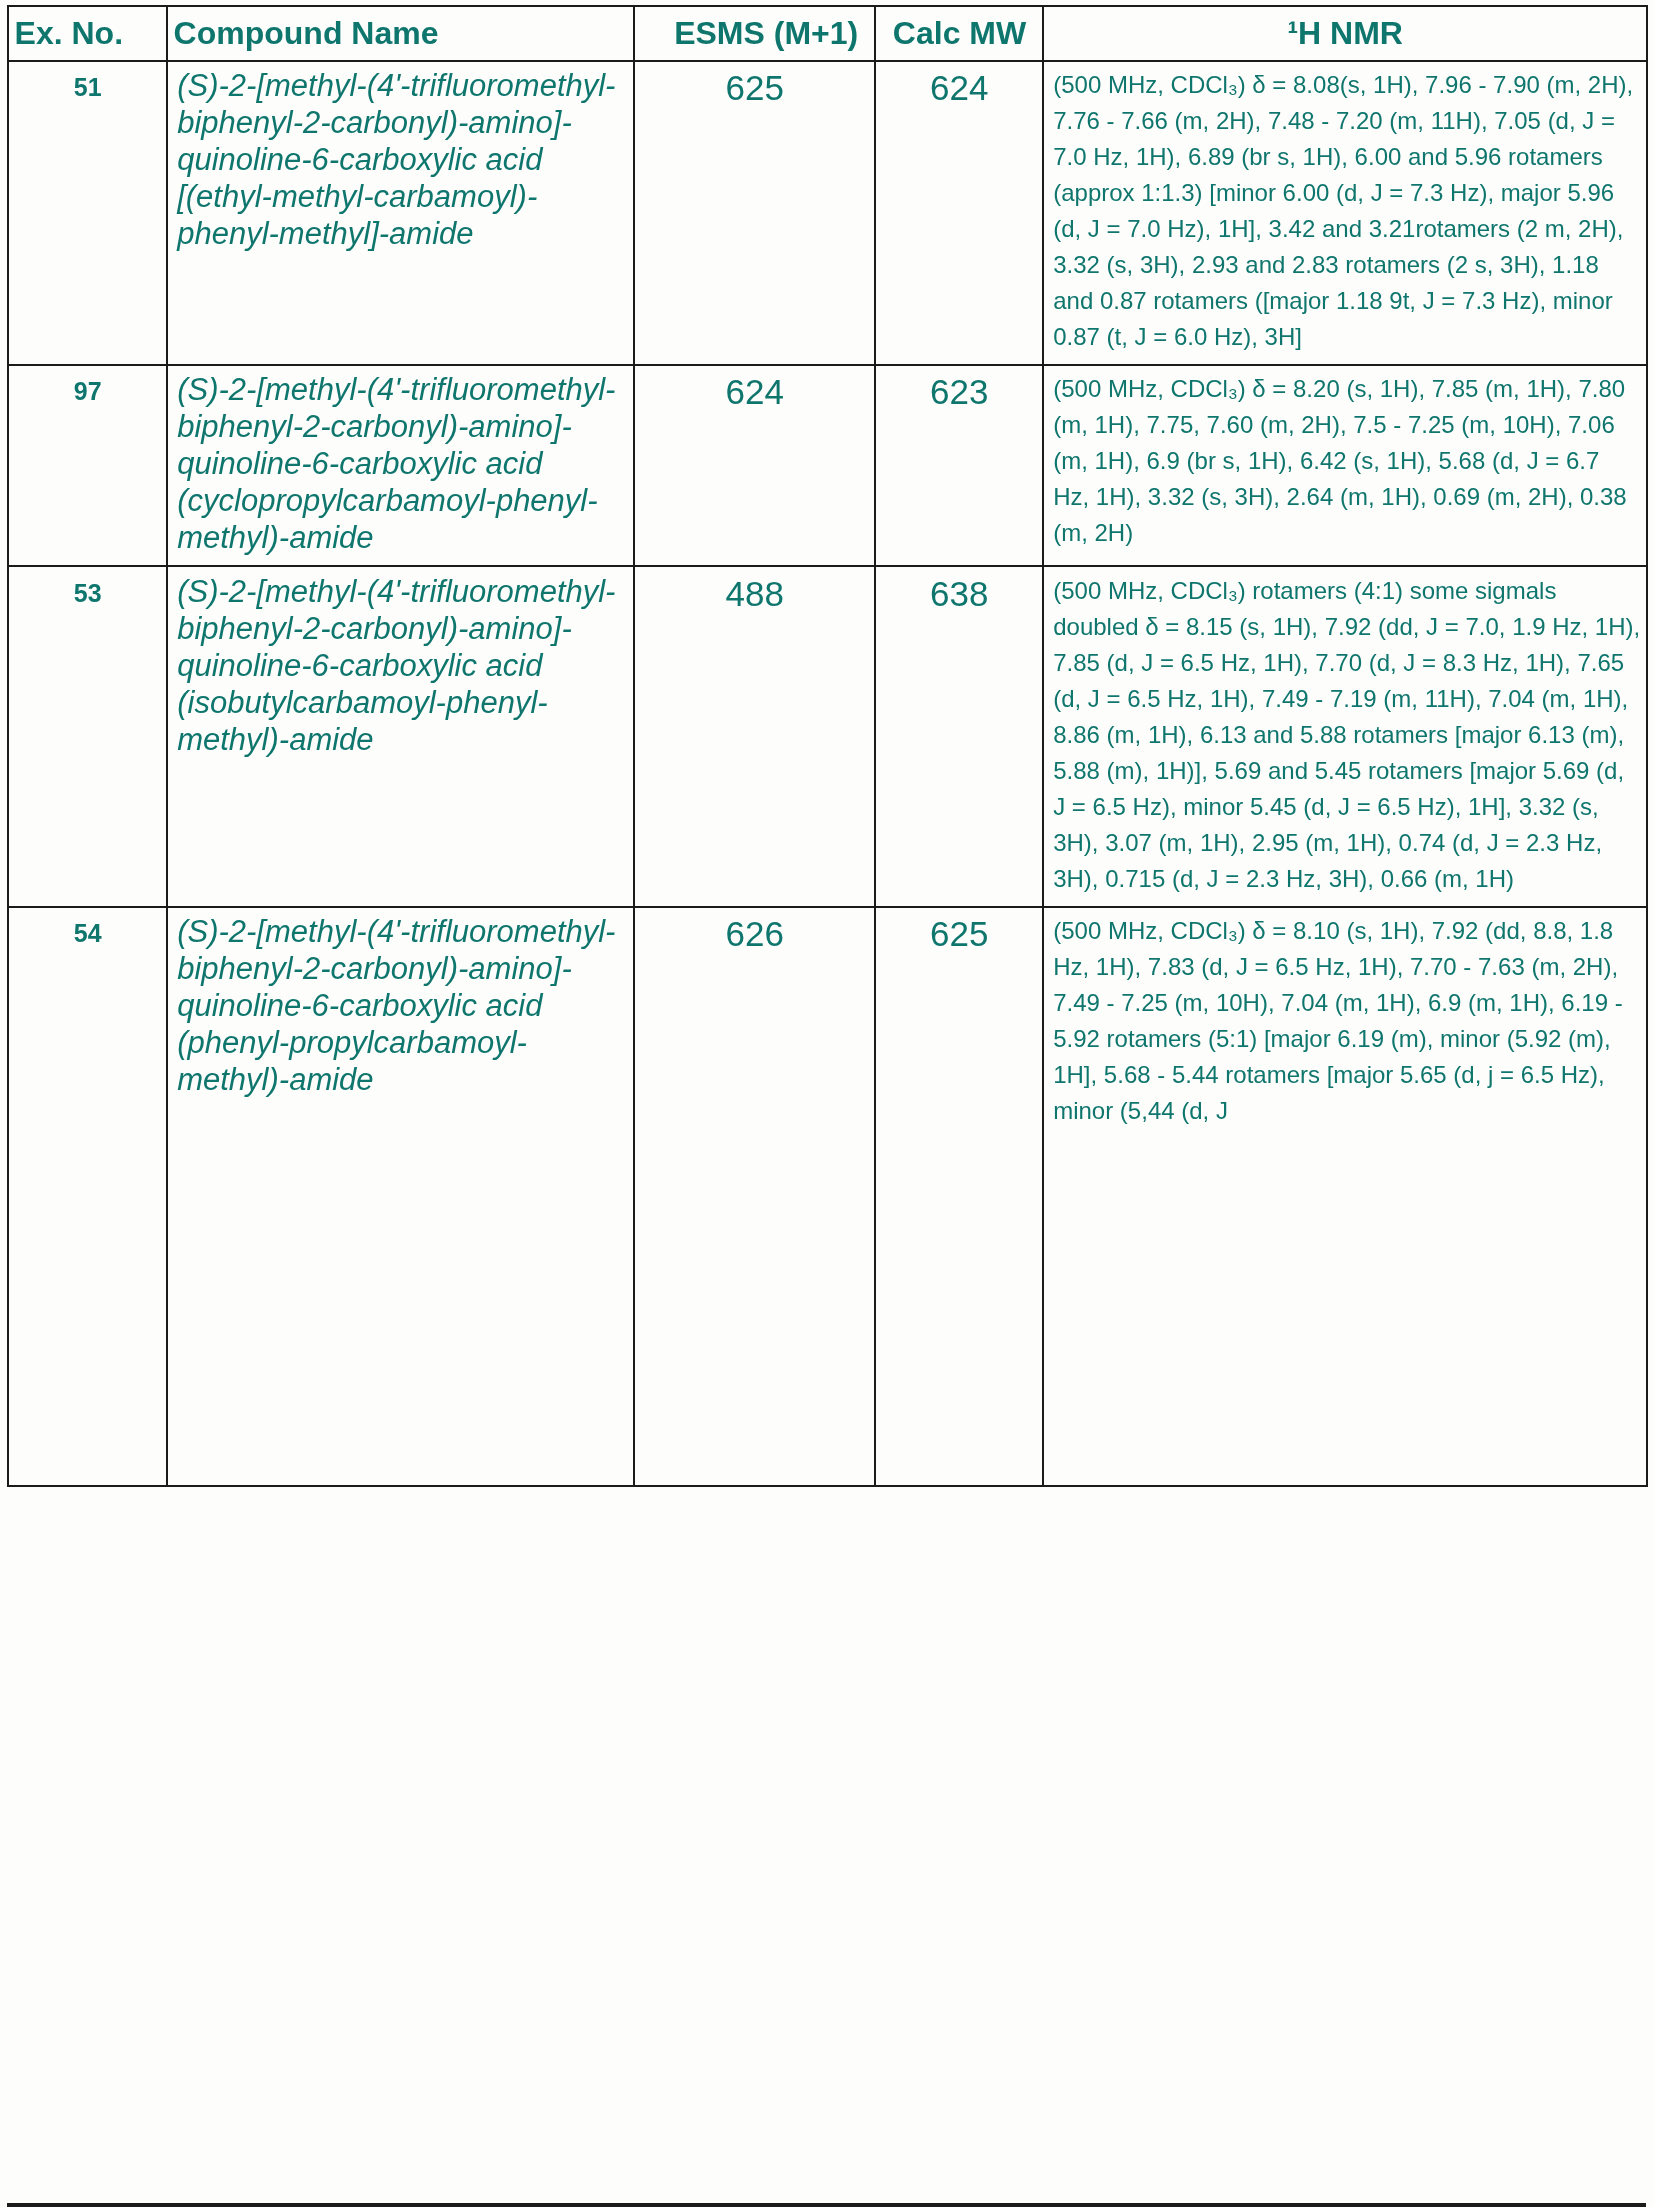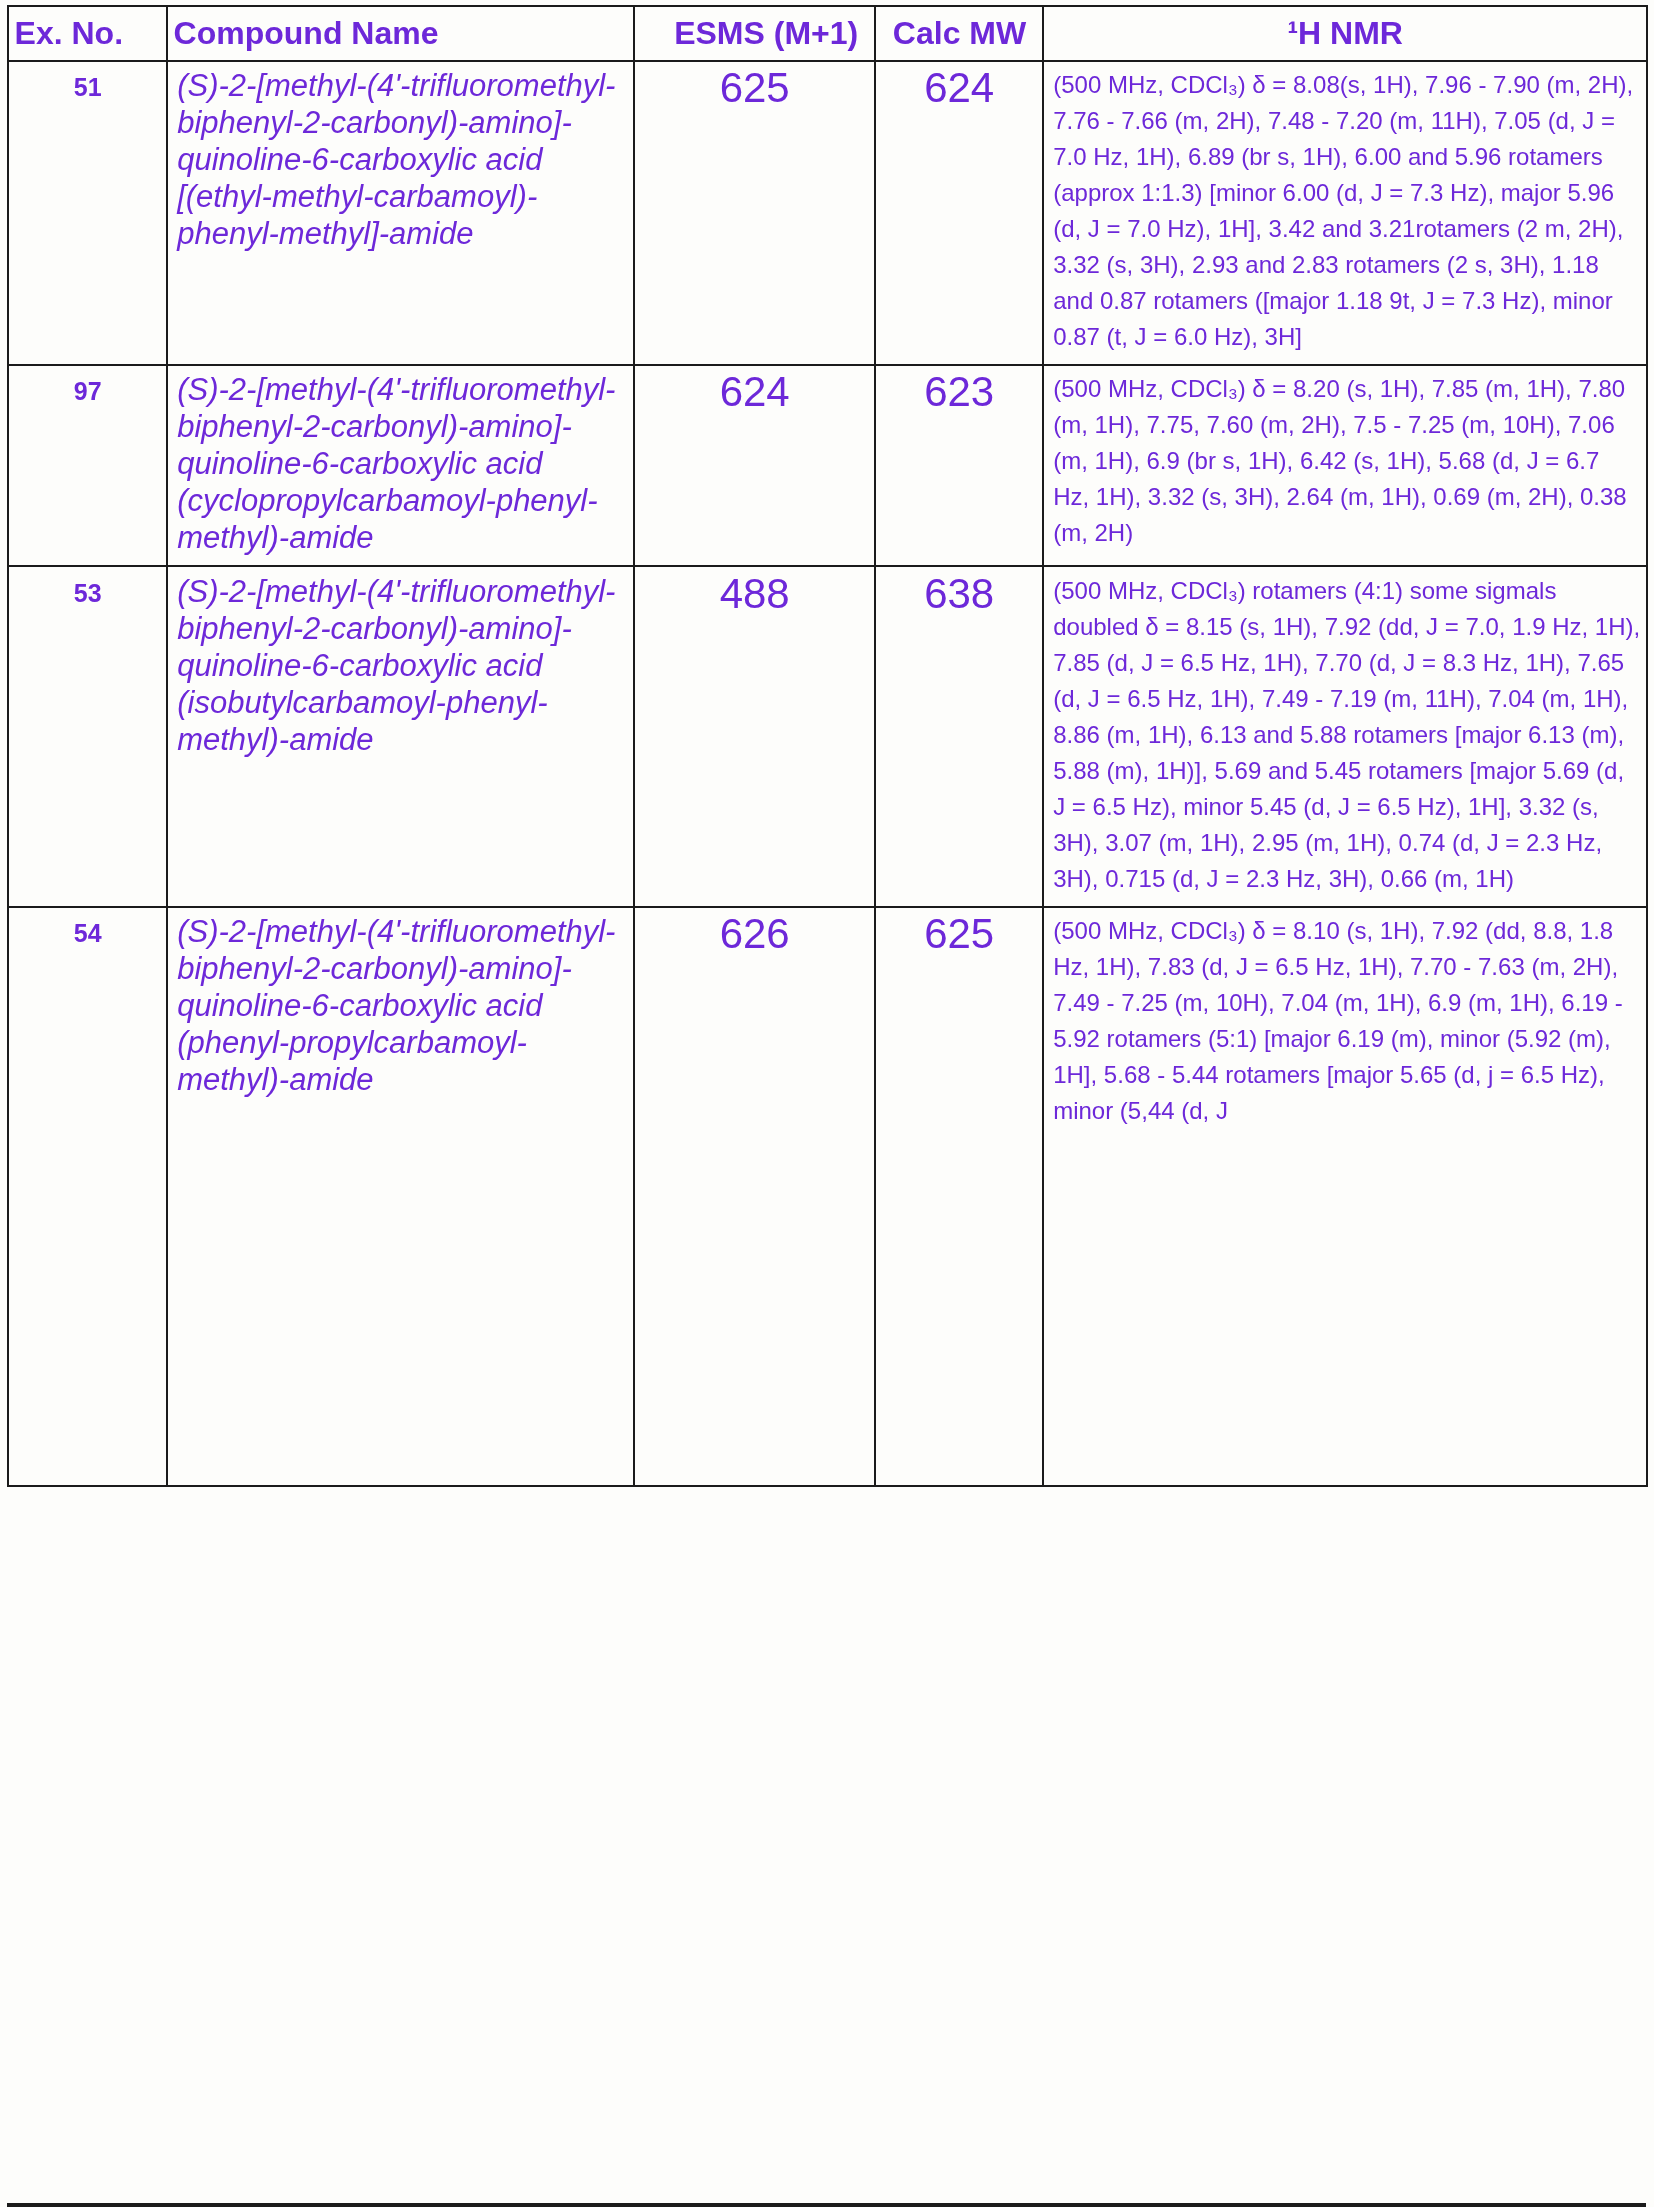--- a/index.html
+++ b/index.html
@@ -7,21 +7,21 @@
     padding: 0;
     background: #d9d9d9;
   }
   .page {
     position: relative;
     width: 1655px;
     height: 2207px;
     background: #fdfdfb;
     overflow: hidden;
     font-family: "Liberation Sans", "DejaVu Sans", sans-serif;
-    color: #6d28d9;
+    color: #0f766e;
     box-sizing: border-box;
   }
   table.doc-table {
     position: absolute;
     left: 7.2px;
     top: 5.4px;
     width: 1639px;
     border-collapse: collapse;
     table-layout: fixed;
   }
@@ -61,21 +61,21 @@
     line-height: 37px;
   }
   td.cell-name {
     font-size: 31px;
     line-height: 37px;
     padding: 5.4px 7.2px 9px 9px;
     word-wrap: break-word;
     font-style: italic;
   }
   td.cell-num {
-    font-size: 42px;
+    font-size: 35px;
     text-align: center;
     padding-top: 7.2px;
     line-height: 37px;
   }
   td.cell-nmr {
     font-size: 24px;
     line-height: 36px;
     padding: 5.4px 5.4px 9px 9px;
     word-wrap: break-word;
   }

